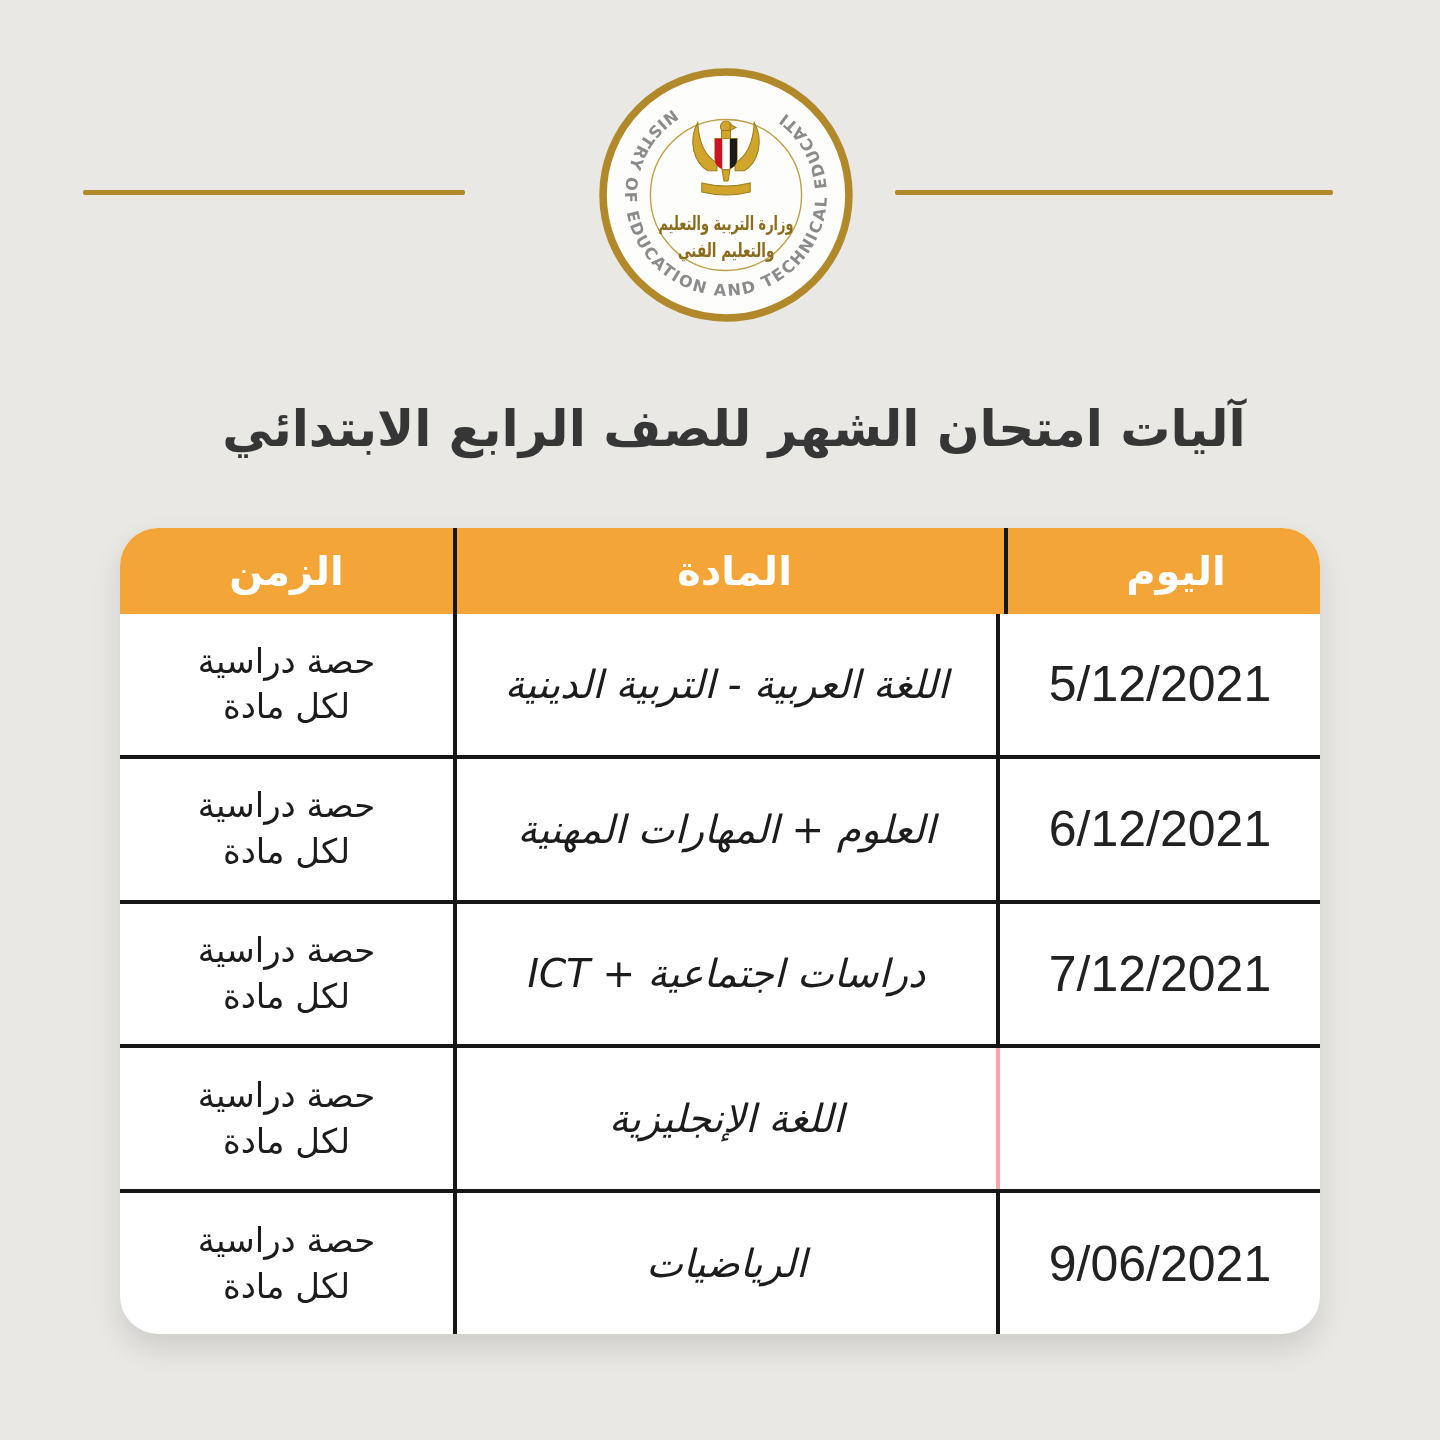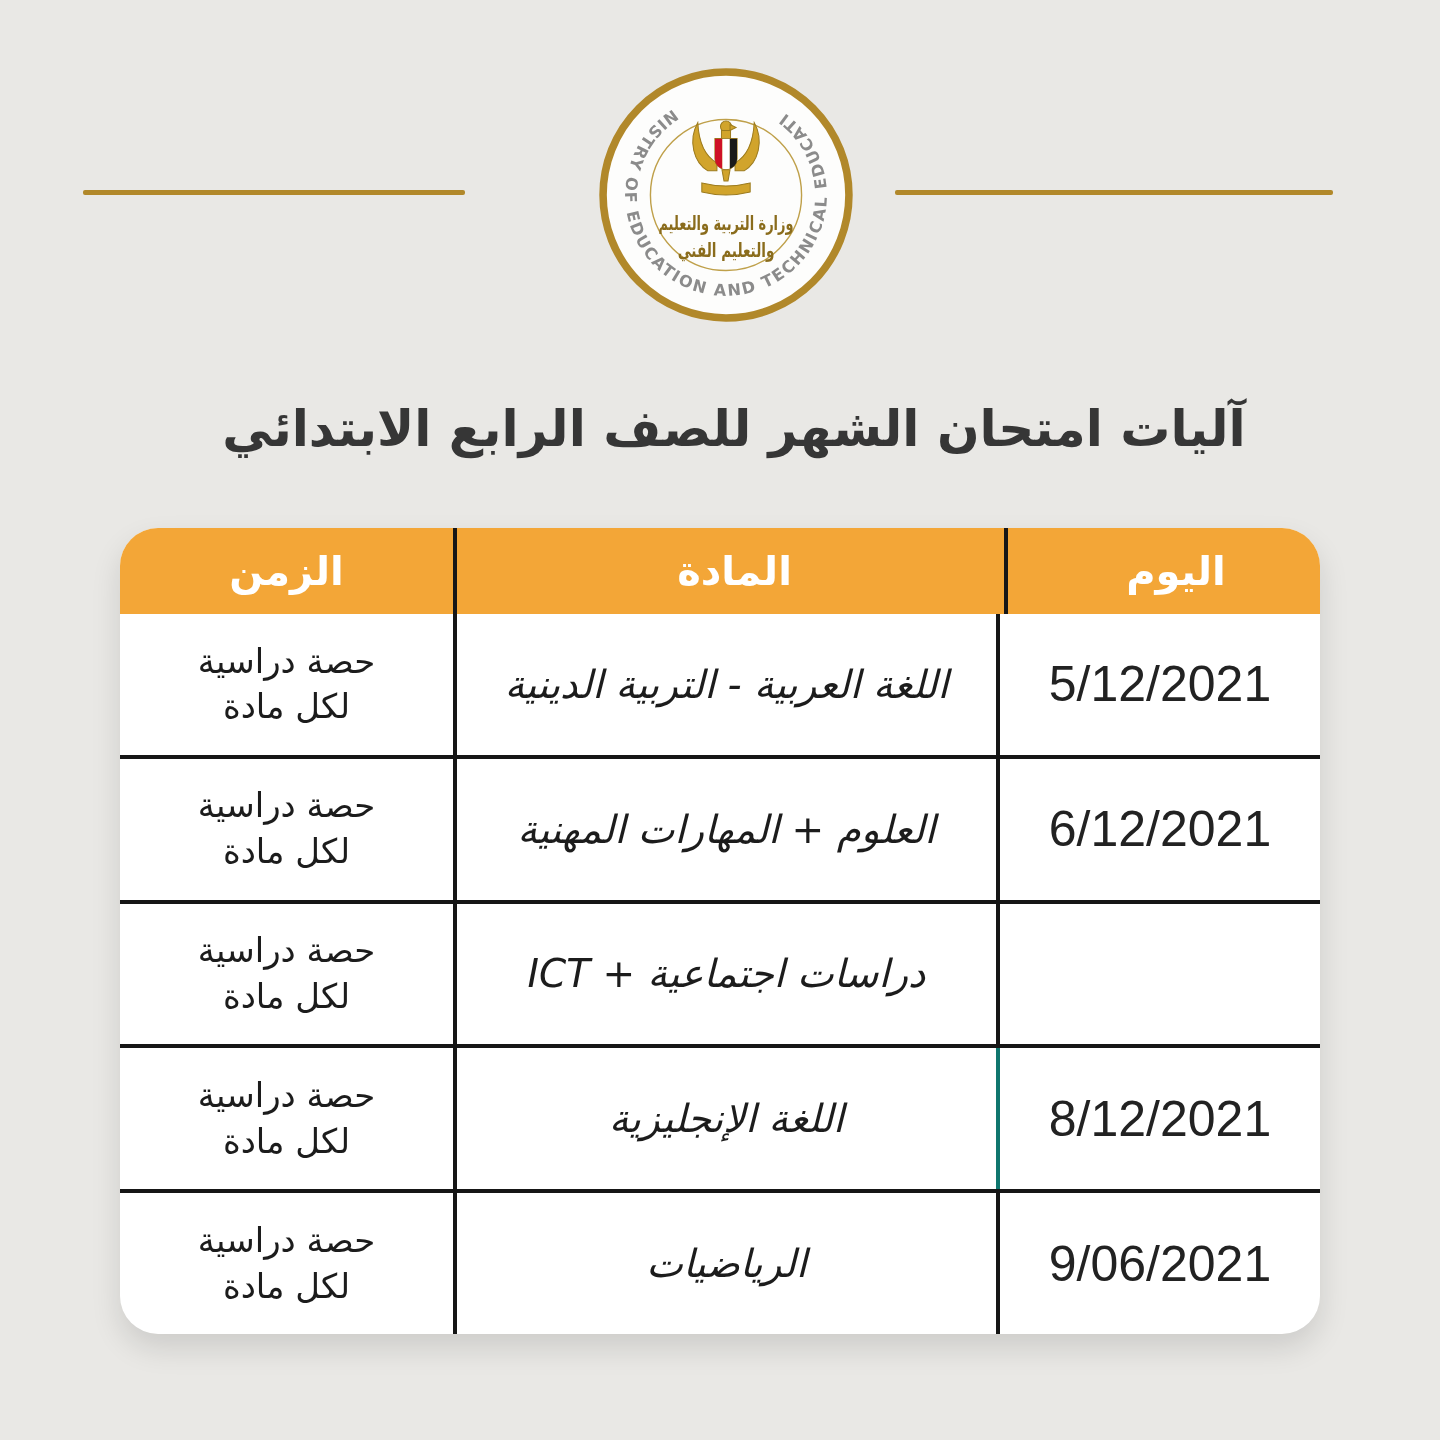--- a/index.html
+++ b/index.html
@@ -198,29 +198,29 @@
         <div class="td subject" style="border-right:4px solid #161616;">العلوم + المهارات المهنية</div>
         <div class="td day">6/12/2021</div>
       </div>
 
       <div class="tr">
         <div class="td time" style="border-right:4px solid #161616;">
           <div>حصة دراسية</div>
           <div>لكل مادة</div>
         </div>
         <div class="td subject" style="border-right:4px solid #161616;">دراسات اجتماعية + ICT</div>
-      </div>
-
-      <div class="tr">
-        <div class="td time" style="border-right:4px solid #161616;">
-          <div>حصة دراسية</div>
-          <div>لكل مادة</div>
-        </div>
-        <div class="td subject" style="border-right:4px solid #0f766e;">اللغة الإنجليزية</div>
-        <div class="td day">8/12/2021</div>
+        <div class="td day">7/12/2021</div>
+      </div>
+
+      <div class="tr">
+        <div class="td time" style="border-right:4px solid #161616;">
+          <div>حصة دراسية</div>
+          <div>لكل مادة</div>
+        </div>
+        <div class="td subject" style="border-right:4px solid #fca5a5;">اللغة الإنجليزية</div>
       </div>
 
       <div class="tr">
         <div class="td time" style="border-right:4px solid #161616;">
           <div>حصة دراسية</div>
           <div>لكل مادة</div>
         </div>
         <div class="td subject" style="border-right:4px solid #161616;">الرياضيات</div>
         <div class="td day">9/06/2021</div>
       </div>

